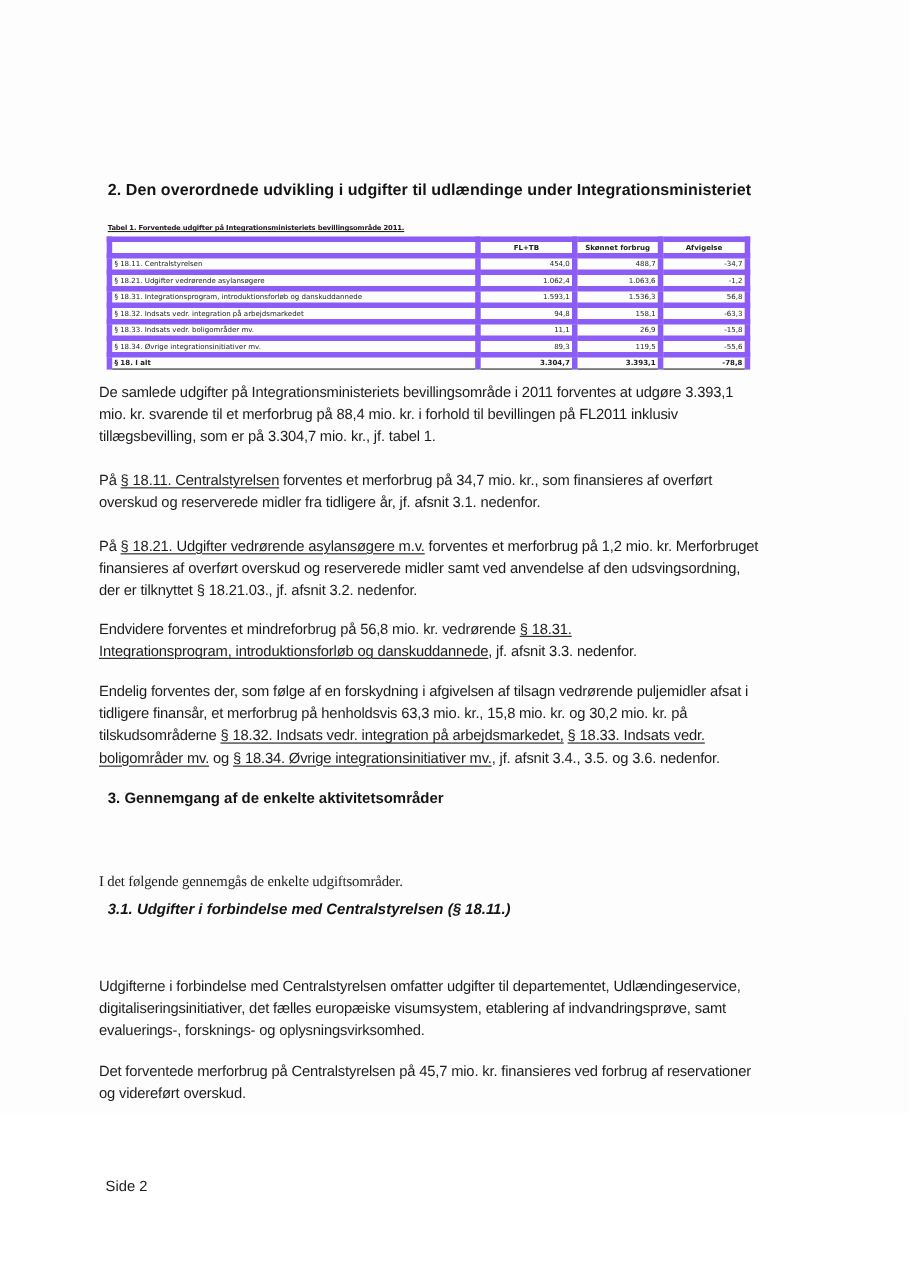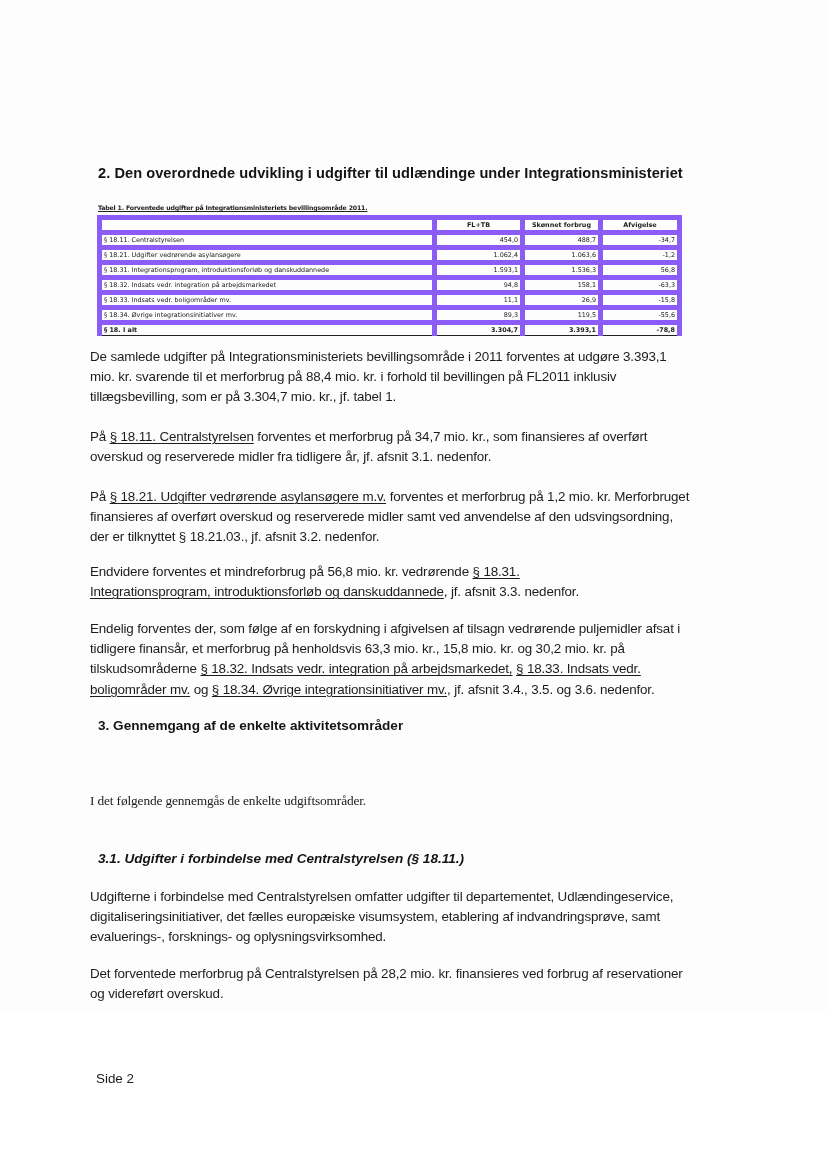--- a/index.html
+++ b/index.html
@@ -38,21 +38,21 @@
     font-family: "Liberation Sans", sans-serif; font-size: 13.4px; line-height: 20.2px;
     color: #1c1c1c; letter-spacing: -0.15px;
   }
   .p u { text-decoration: underline; text-decoration-thickness: 1px; text-underline-offset: 2px; }
   .h3 {
     position: absolute; left: 98px; top: 718px;
     font-family: "Liberation Sans", sans-serif; font-weight: bold; font-size: 13.6px; color: #141414;
     white-space: nowrap;
   }
   .h31 {
-    position: absolute; left: 98px; top: 851px;
+    position: absolute; left: 98px; top: 819px;
     font-family: "Liberation Sans", sans-serif; font-weight: bold; font-style: italic; font-size: 13.6px; color: #141414;
     white-space: nowrap;
   }
   .footer {
     position: absolute; left: 96px; top: 1071px;
     font-family: "Liberation Sans", sans-serif; font-size: 13.4px; color: #1c1c1c;
   }
 </style>
 </head>
 <body>
@@ -133,17 +133,17 @@
   <div class="p" style="top:619px;"><span>Endelig forventes der, som følge af en forskydning i afgivelsen af tilsagn vedrørende puljemidler afsat i tidligere finansår, et merforbrug på henholdsvis 63,3 mio. kr., 15,8 mio. kr. og 30,2 mio. kr. på tilskudsområderne </span><u>§ 18.32. Indsats vedr. integration på arbejdsmarkedet,</u><span> </span><u>§ 18.33. Indsats vedr. boligområder mv.</u><span> og </span><u>§ 18.34. Øvrige integrationsinitiativer mv.</u><span>, jf. afsnit 3.4., 3.5. og 3.6. nedenfor.</span></div>
 
   <div class="h3">3. Gennemgang af de enkelte aktivitetsområder</div>
 
   <div class="p" style="top:791px;font-family:Liberation Serif, serif;">I det følgende gennemgås de enkelte udgiftsområder.</div>
 
   <div class="h31">3.1. Udgifter i forbindelse med Centralstyrelsen (§ 18.11.)</div>
 
   <div class="p" style="top:887px;">Udgifterne i forbindelse med Centralstyrelsen omfatter udgifter til departementet, Udlændingeservice, digitaliseringsinitiativer, det fælles europæiske visumsystem, etablering af indvandringsprøve, samt evaluerings-, forsknings- og oplysningsvirksomhed.</div>
 
-  <div class="p" style="top:964px;">Det forventede merforbrug på Centralstyrelsen på 28,2 mio. kr. finansieres ved forbrug af reservationer og videreført overskud.</div>
+  <div class="p" style="top:964px;">Det forventede merforbrug på Centralstyrelsen på 45,7 mio. kr. finansieres ved forbrug af reservationer og videreført overskud.</div>
 
   <div class="footer">Side 2</div>
 
 </div>
 
 </body></html>

